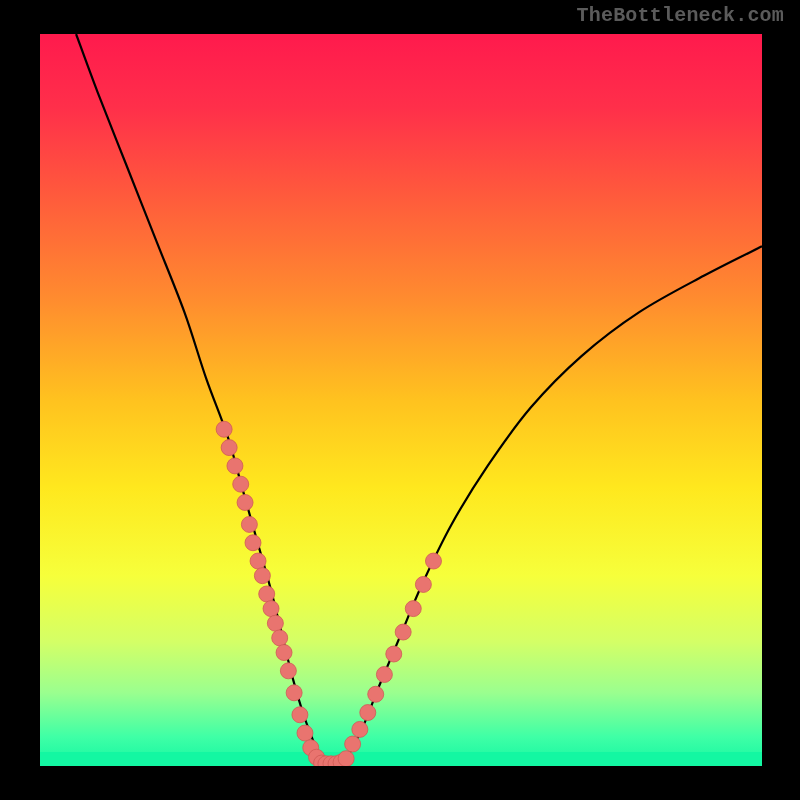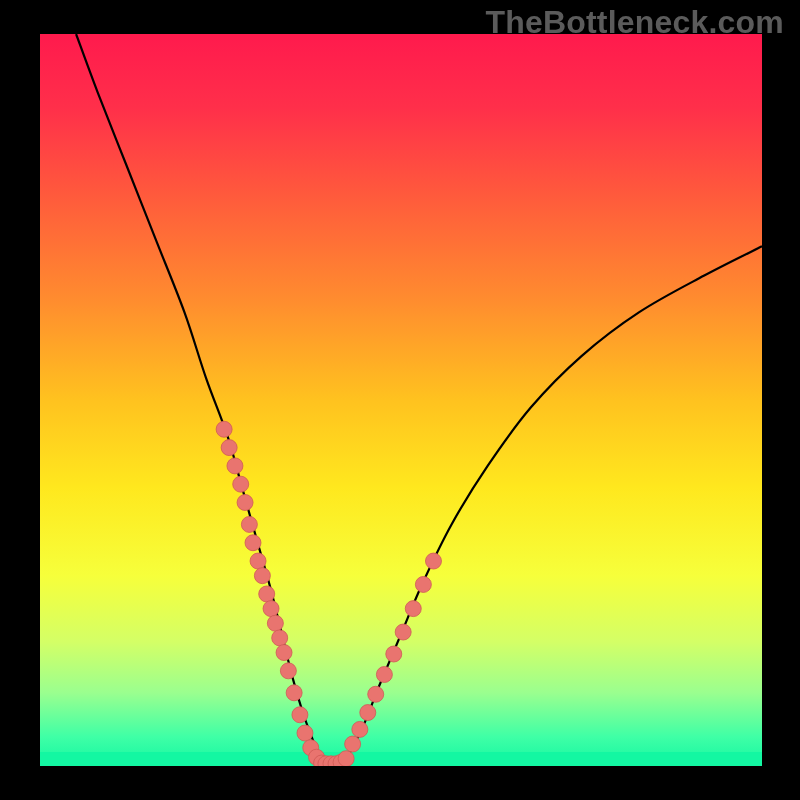--- a/index.html
+++ b/index.html
@@ -17,24 +17,25 @@
     top: 0;
     width: 800px;
     height: 800px;
     background: #000;
   }
   .watermark {
     position: absolute;
     top: 4px;
     right: 16px;
     color: #5b5b5b;
-    font-size: 32px;
+    font-size: 20px;
     font-weight: 600;
     letter-spacing: 0.2px;
     user-select: none;
+    font-family: Liberation Mono, monospace;
   }
   .plot {
     position: absolute;
     left: 40px;
     top: 34px;
     width: 722px;
     height: 732px;
   }
   svg { display: block; }
 </style>

